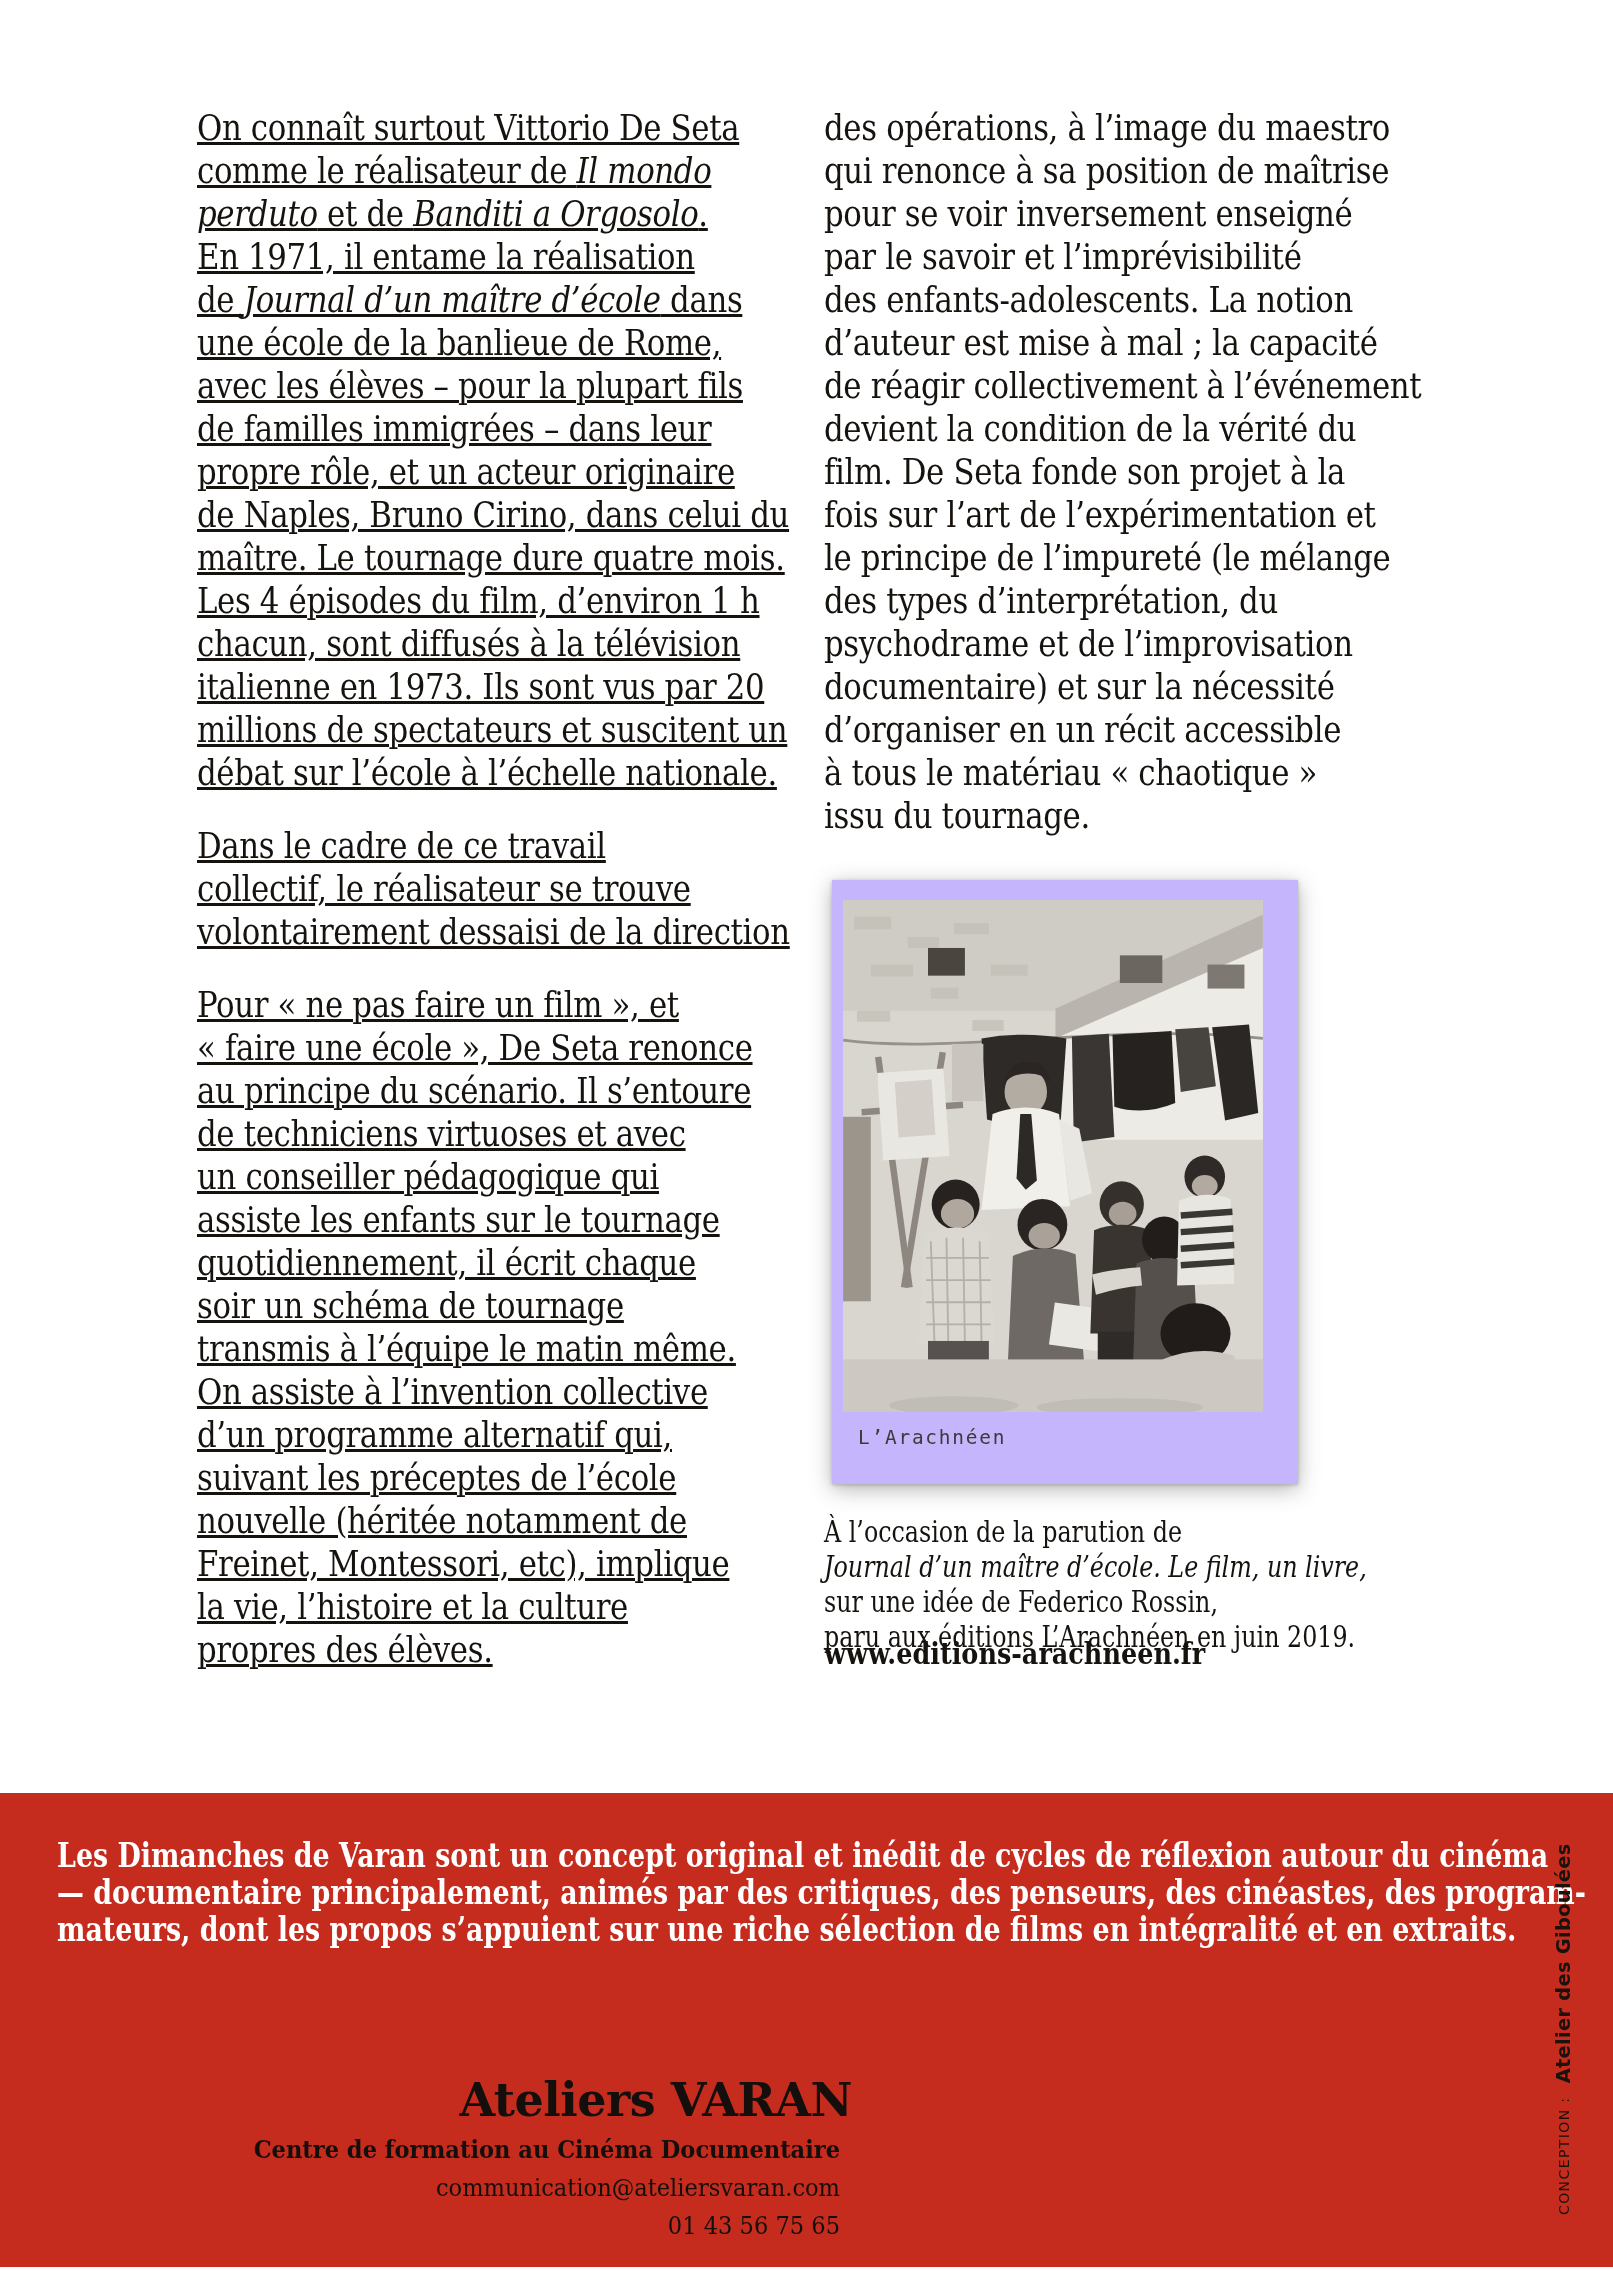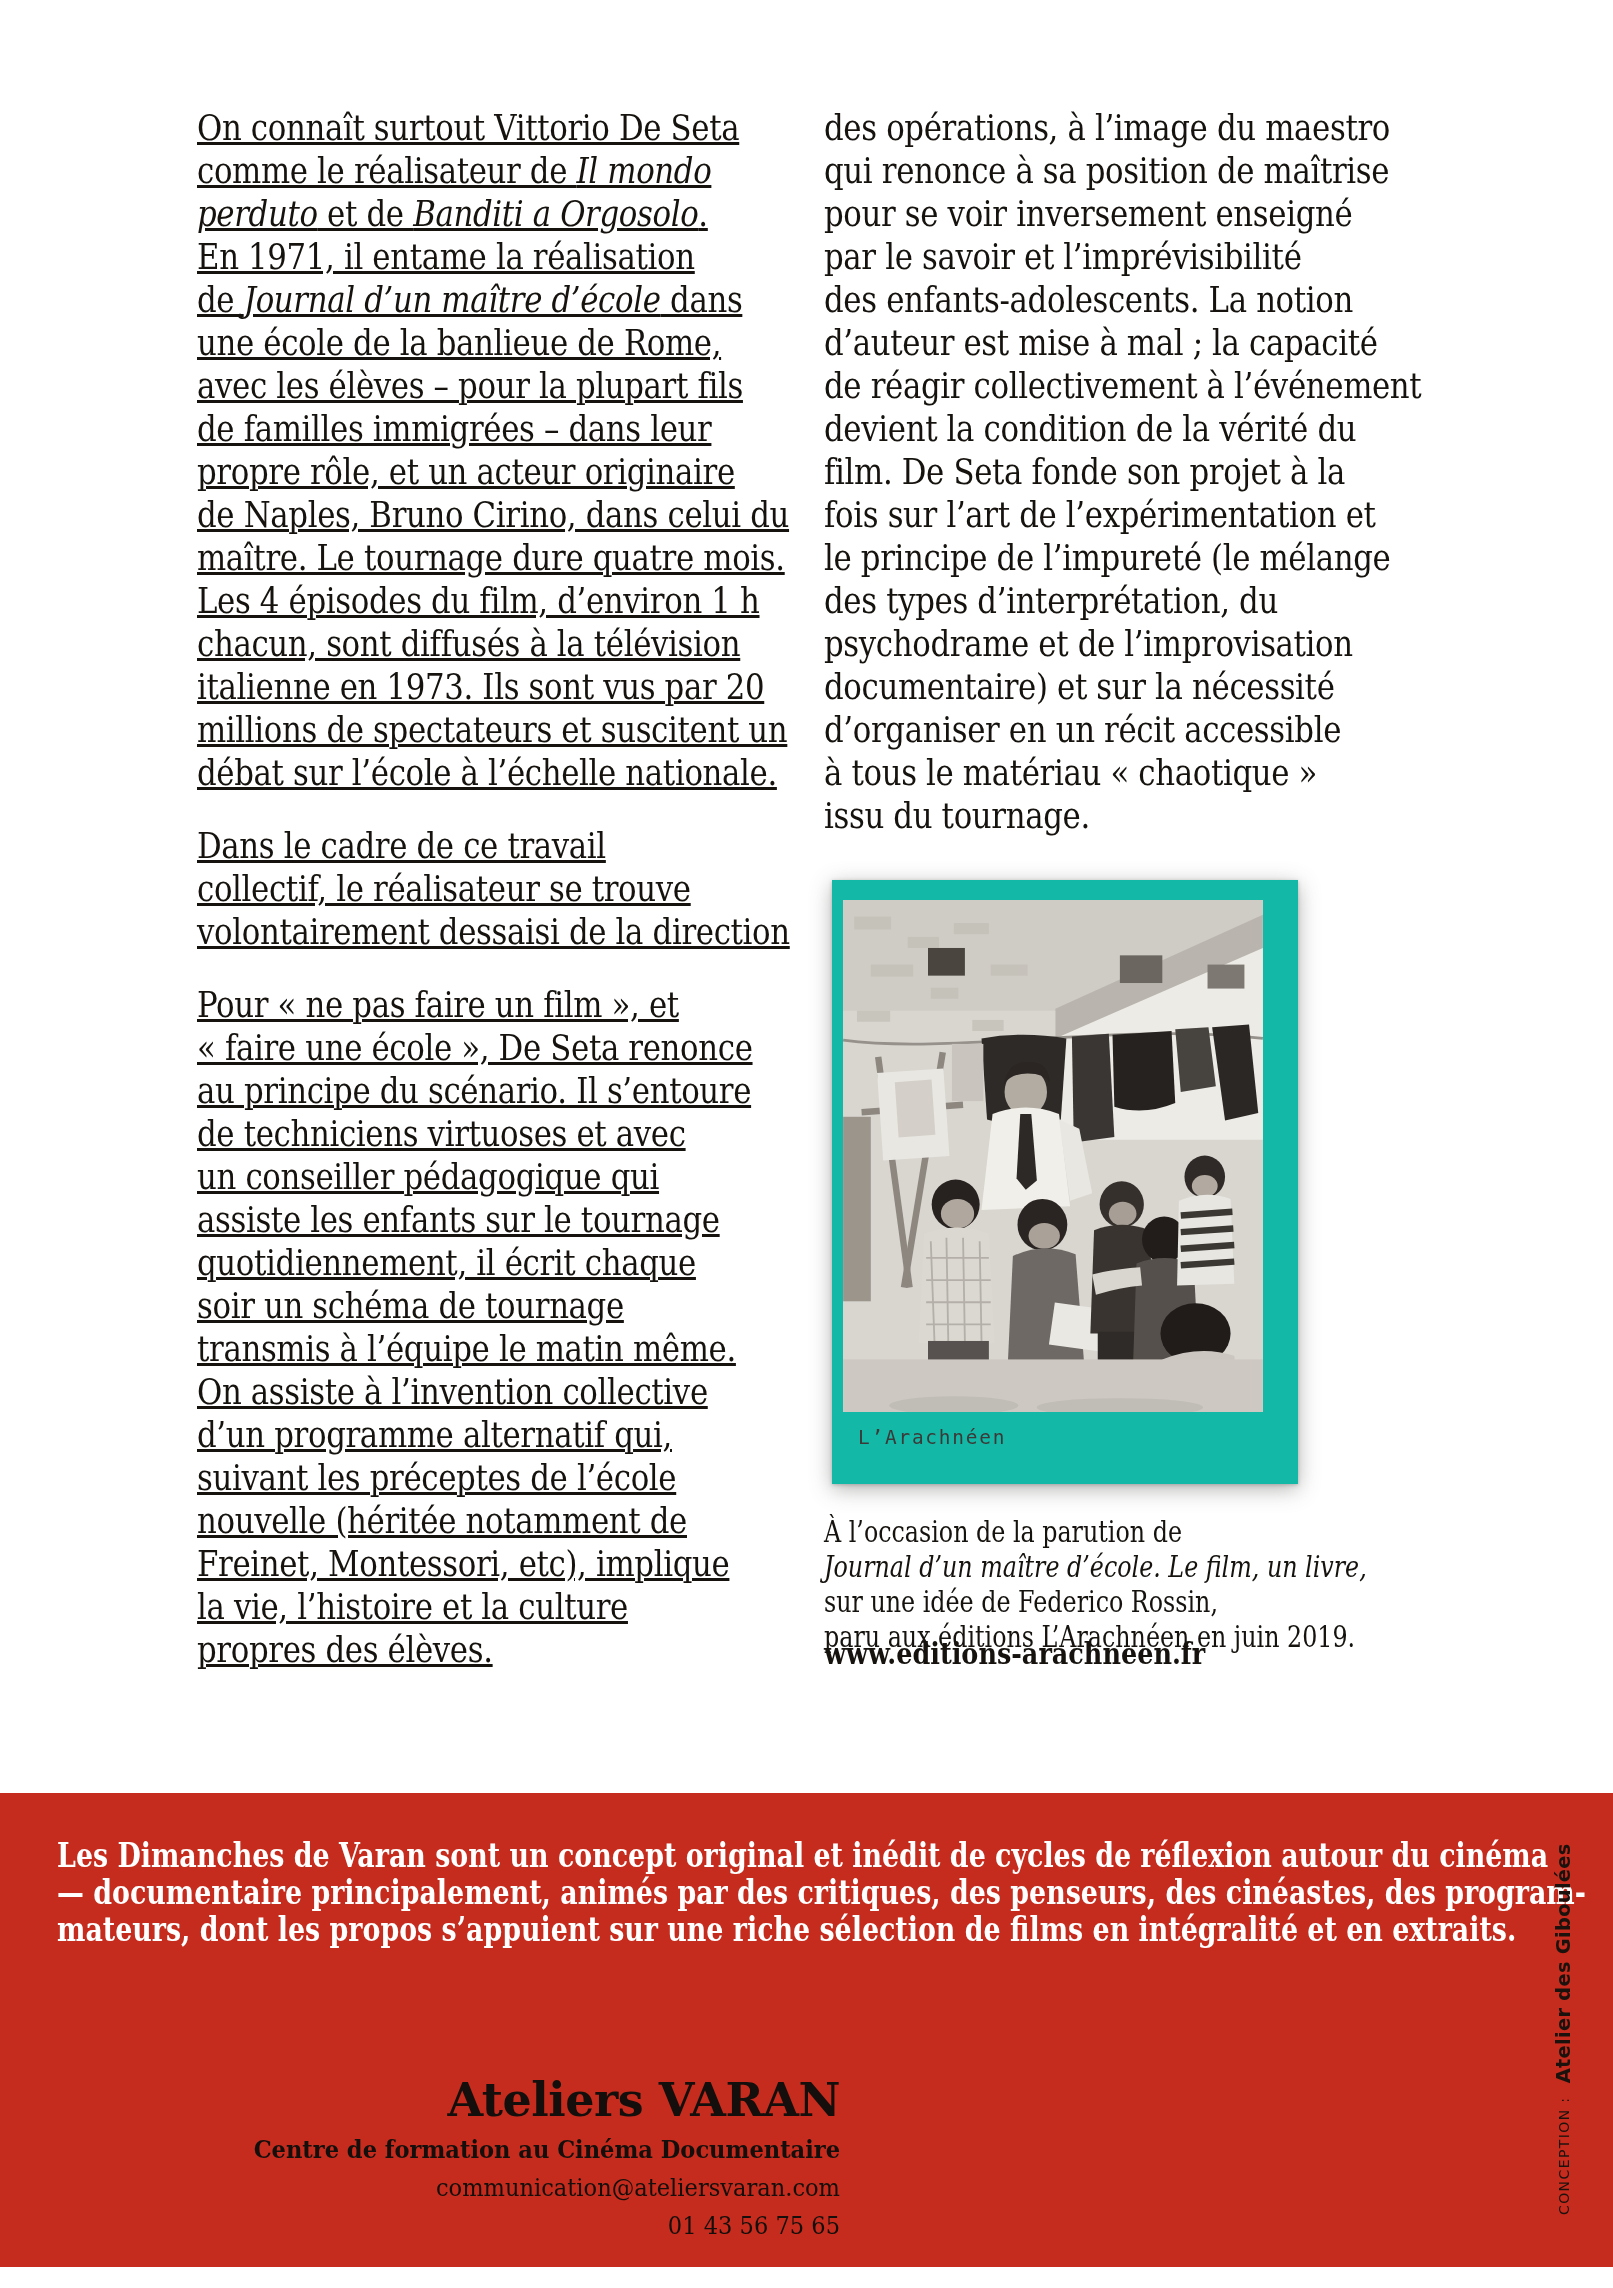--- a/index.html
+++ b/index.html
@@ -13,42 +13,42 @@
 
   
   .col{font-size:35px;line-height:43px;letter-spacing:-0.4px;}
   .col .para{margin:0 0 30px 0;}
   .col .line{transform:scaleX(.88);transform-origin:0 0;}
   .col-left{left:197px;top:107px;width:609px;text-decoration:underline;}
   .col-right{left:824px;top:107px;width:609px;}
 
   
   .photo-card{
-    left:832px;top:880px;width:466px;height:604px;background:#14b8a6;
+    left:832px;top:880px;width:466px;height:604px;background:#c4b5fd;
     box-shadow:0 4.6px 20px rgba(90,88,86,.45), 0 0.9px 3.7px rgba(90,88,86,.35);
   }
   .photo-frame{position:absolute;left:11px;top:20px;width:420px;height:512px;overflow:hidden;background:#d8d5cf;}
   .publisher{position:absolute;left:26px;top:546px;font-family:"DejaVu Sans Mono","Liberation Mono",monospace;
     font-size:19.4px;letter-spacing:1.8px;color:#3c3a38;}
 
   
   .caption{left:824px;top:1515px;font-size:29px;line-height:35px;}
   .caption .line{transform:scaleX(.82);transform-origin:0 0;}
   .caption-www{left:824px;top:1636px;font-size:30px;font-weight:bold;transform:scaleX(.85);transform-origin:0 0;}
 
   
   .banner{left:0;top:1793px;width:1613px;height:474px;}
   .banner-intro{position:absolute;left:57px;top:44px;color:#ffffff;font-weight:bold;
     font-size:34px;line-height:37px;}
   .banner-intro .line{transform:scaleX(.79);transform-origin:0 0;}
   .banner-seances{position:absolute;left:57px;top:177px;color:#ffffff;font-weight:bold;
     font-size:34px;line-height:38px;}
   .banner-seances .line{transform:scaleX(.79);transform-origin:0 0;}
 
-  .varan-title{position:absolute;left:0;top:280px;width:840px;text-align:right;
+  .varan-title{position:absolute;left:12px;top:280px;width:840px;text-align:right;
     color:#140f0c;font-size:46px;font-weight:bold;letter-spacing:-0.5px;}
   .contact-left{position:absolute;left:0;top:338px;width:840px;text-align:right;color:#140f0c;
     font-size:24px;line-height:38px;}
   .contact-left .bold{font-weight:bold;}
   .contact-left .line{transform:scaleX(.94);transform-origin:100% 0;}
   .address{position:absolute;left:881px;top:338px;color:#140f0c;font-size:33px;line-height:41px;}
   .address .line{transform:scaleX(.92);transform-origin:0 0;}
   .address .www{font-size:42px;font-weight:bold;letter-spacing:-0.5px;line-height:48px;}
 
   .conception{position:absolute;left:1552px;top:145px;height:277px;width:28px;

